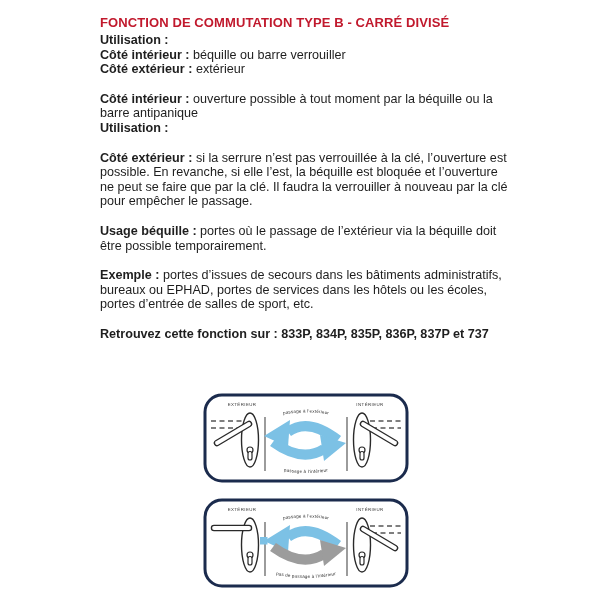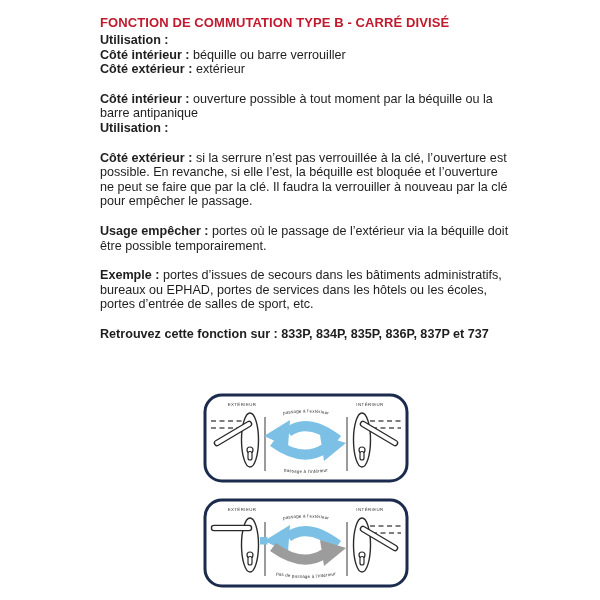--- a/index.html
+++ b/index.html
@@ -44,21 +44,21 @@
   <div class="block">
     <div><b>Côté intérieur :</b><span> ouverture possible à tout moment par la béquille ou la barre antipanique</span></div>
     <div><b>Utilisation :</b><span></span></div>
   </div>
 
   <div class="block">
     <div><b>Côté extérieur :</b><span> si la serrure n’est pas verrouillée à la clé, l’ouverture est possible. En revanche, si elle l’est, la béquille est bloquée et l’ouverture ne peut se faire que par la clé. Il faudra la verrouiller à nouveau par la clé pour empêcher le passage.</span></div>
   </div>
 
   <div class="block">
-    <div><b>Usage empêcher :</b><span> portes où le passage de l’extérieur via la béquille doit être possible temporairement.</span></div>
+    <div><b>Usage béquille :</b><span> portes où le passage de l’extérieur via la béquille doit être possible temporairement.</span></div>
   </div>
 
   <div class="block">
     <div><b>Exemple :</b><span> portes d’issues de secours dans les bâtiments administratifs, bureaux ou EPHAD, portes de services dans les hôtels ou les écoles, portes d’entrée de salles de sport, etc.</span></div>
   </div>
 
   <div class="block">
     <div><b>Retrouvez cette fonction sur : 833P, 834P, 835P, 836P, 837P et 737</b><span></span></div>
   </div>
 </div>

